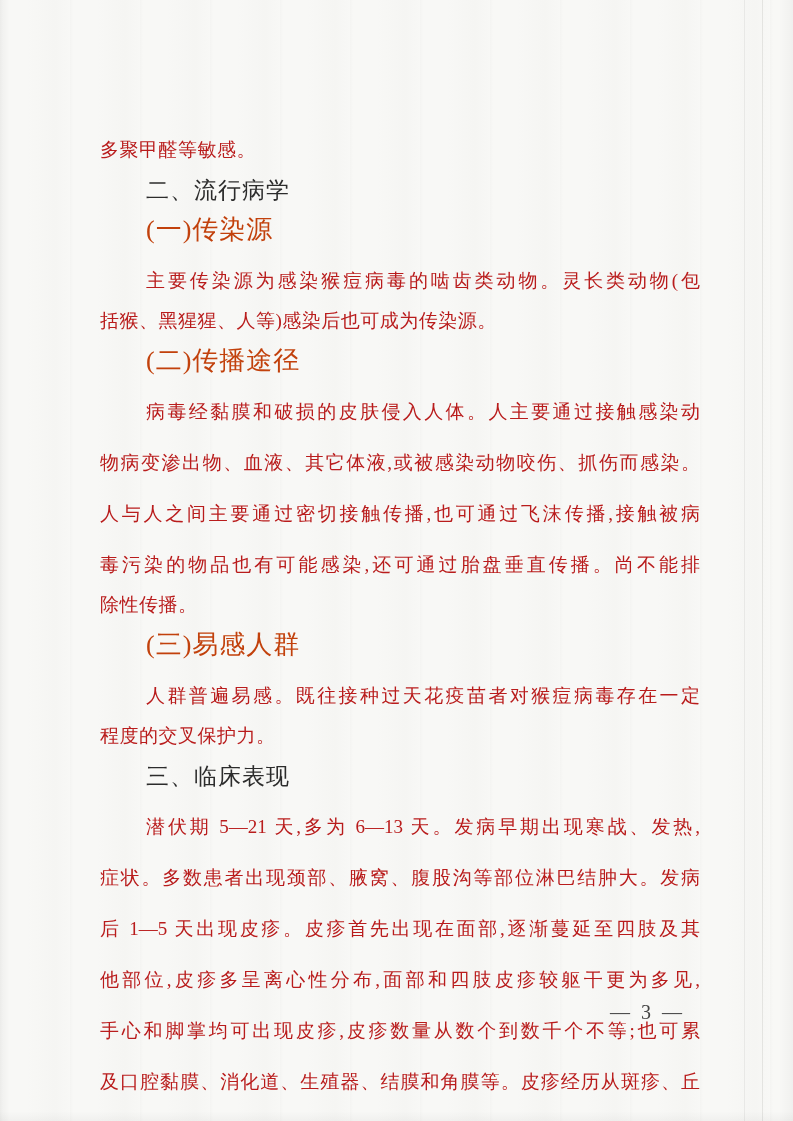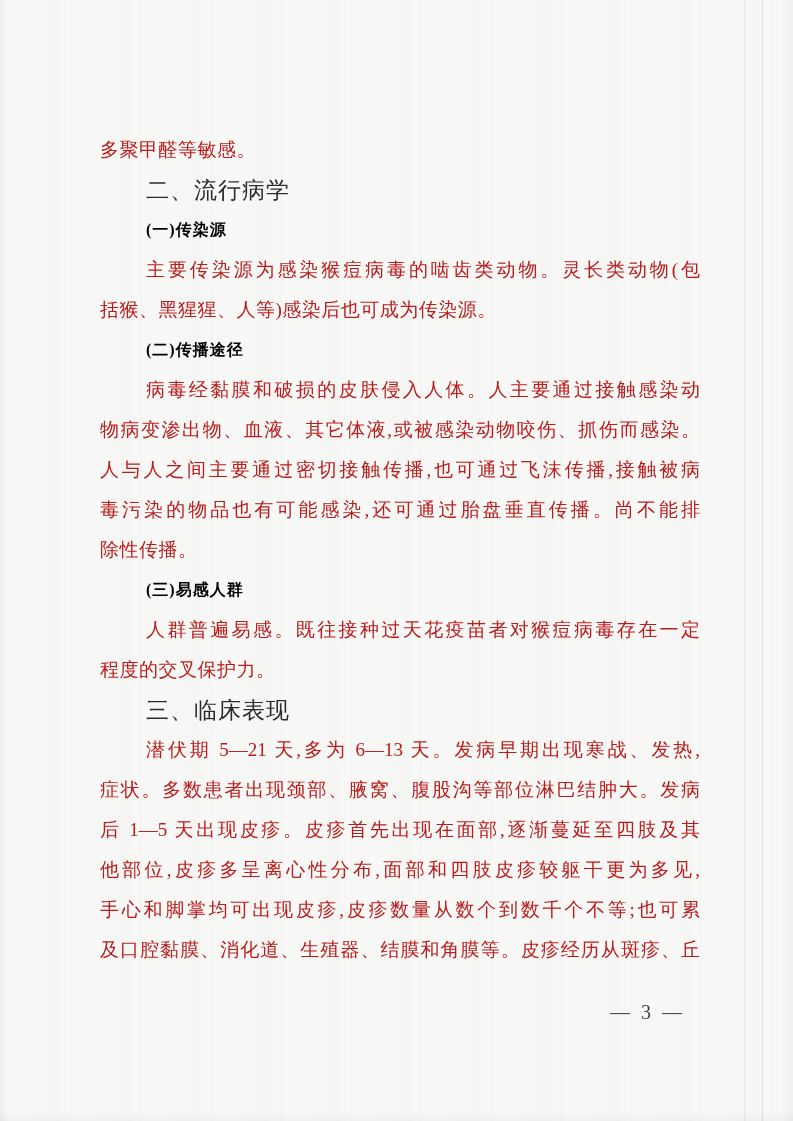--- a/index.html
+++ b/index.html
@@ -47,40 +47,40 @@
     letter-spacing: 0.5px;
     white-space: nowrap;
     color: #b91c1c;
   }
   .line.fill {
     white-space: normal;
     text-align: justify;
     text-align-last: justify;
     text-justify: inter-character;
     letter-spacing: 0;
+    margin-top: 11px;
   }
   .line.indent {
     text-indent: 46px;
   }
   .line.heading {
     font-family: "Liberation Sans", sans-serif;
     font-weight: 400;
     font-size: 23px;
     letter-spacing: 1px;
     color: #2c2c2c;
     padding-left: 46px;
     text-indent: 0;
   }
   .line.sub {
-    font-size: 16px;
+    font-size: 26px;
     letter-spacing: 1px;
-    color: #000000;
+    color: #c2410c;
     padding-left: 46px;
     text-indent: 0;
-    font-weight: bold;
   }
   .page-number {
     position: absolute;
     top: 998px;
     right: 108px;
     font-size: 20px;
     line-height: 28px;
     letter-spacing: 3px;
     color: #444;
     font-family: "Liberation Serif", serif;

